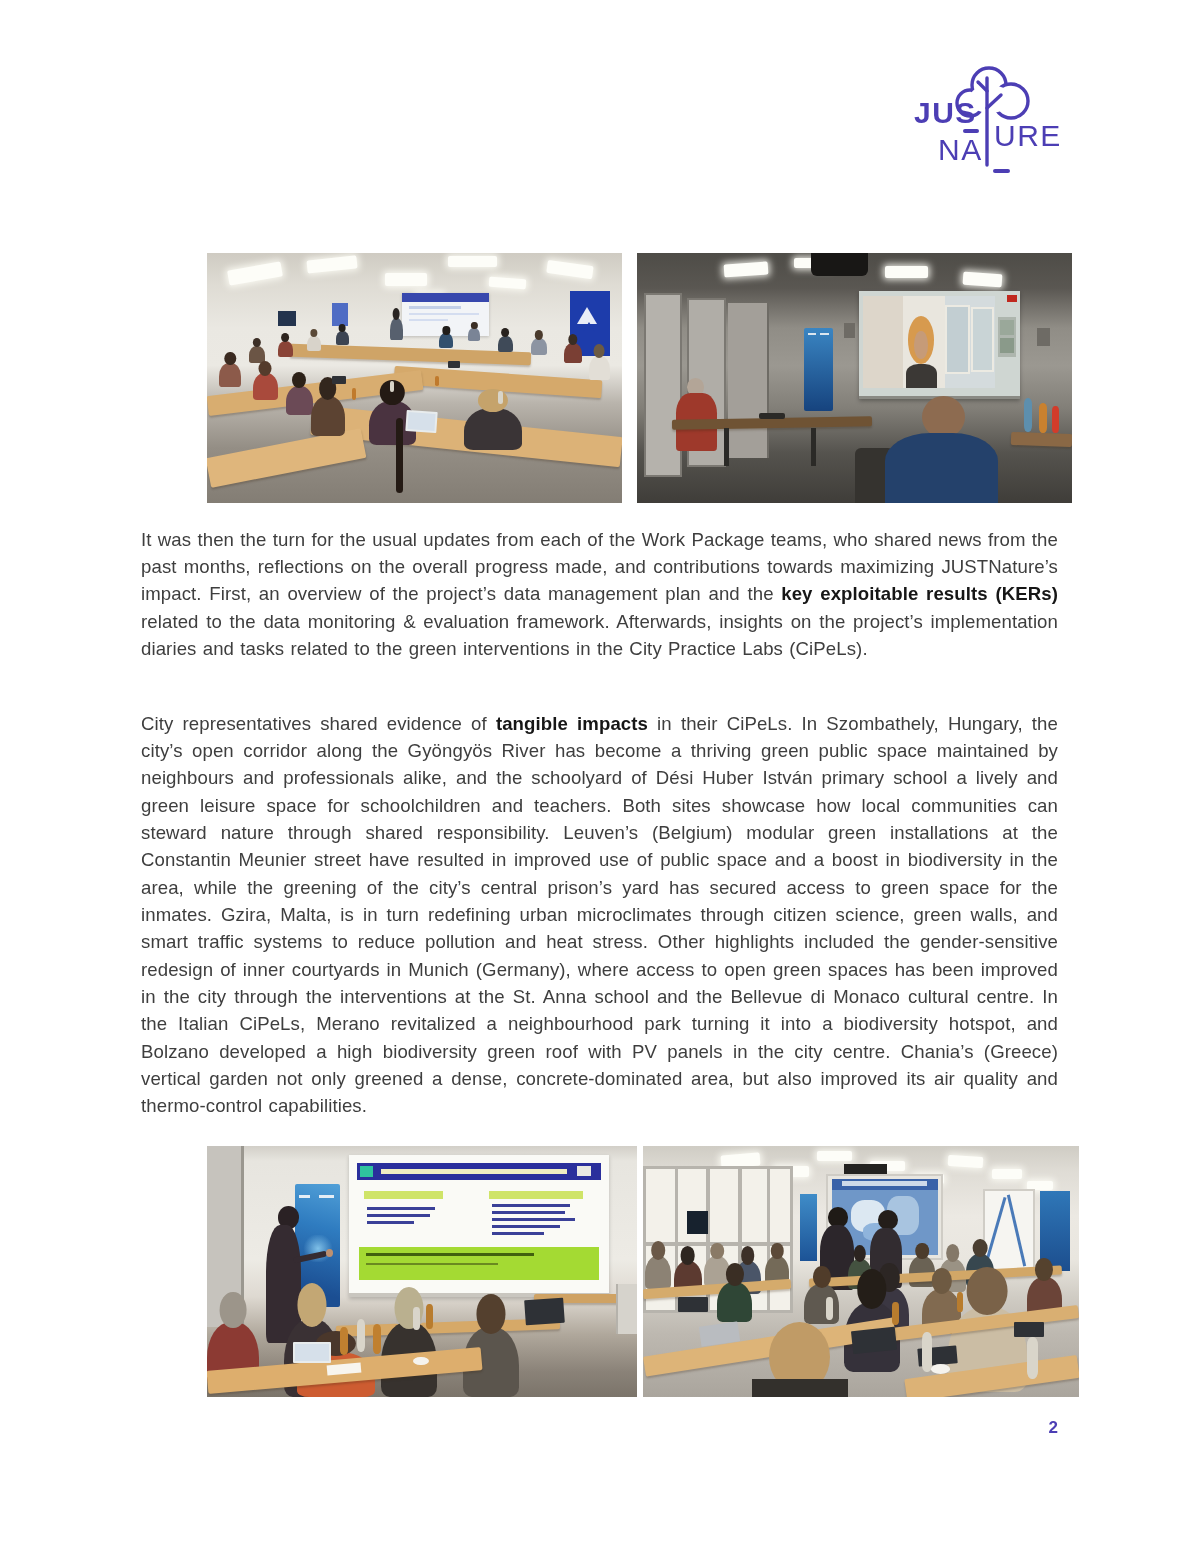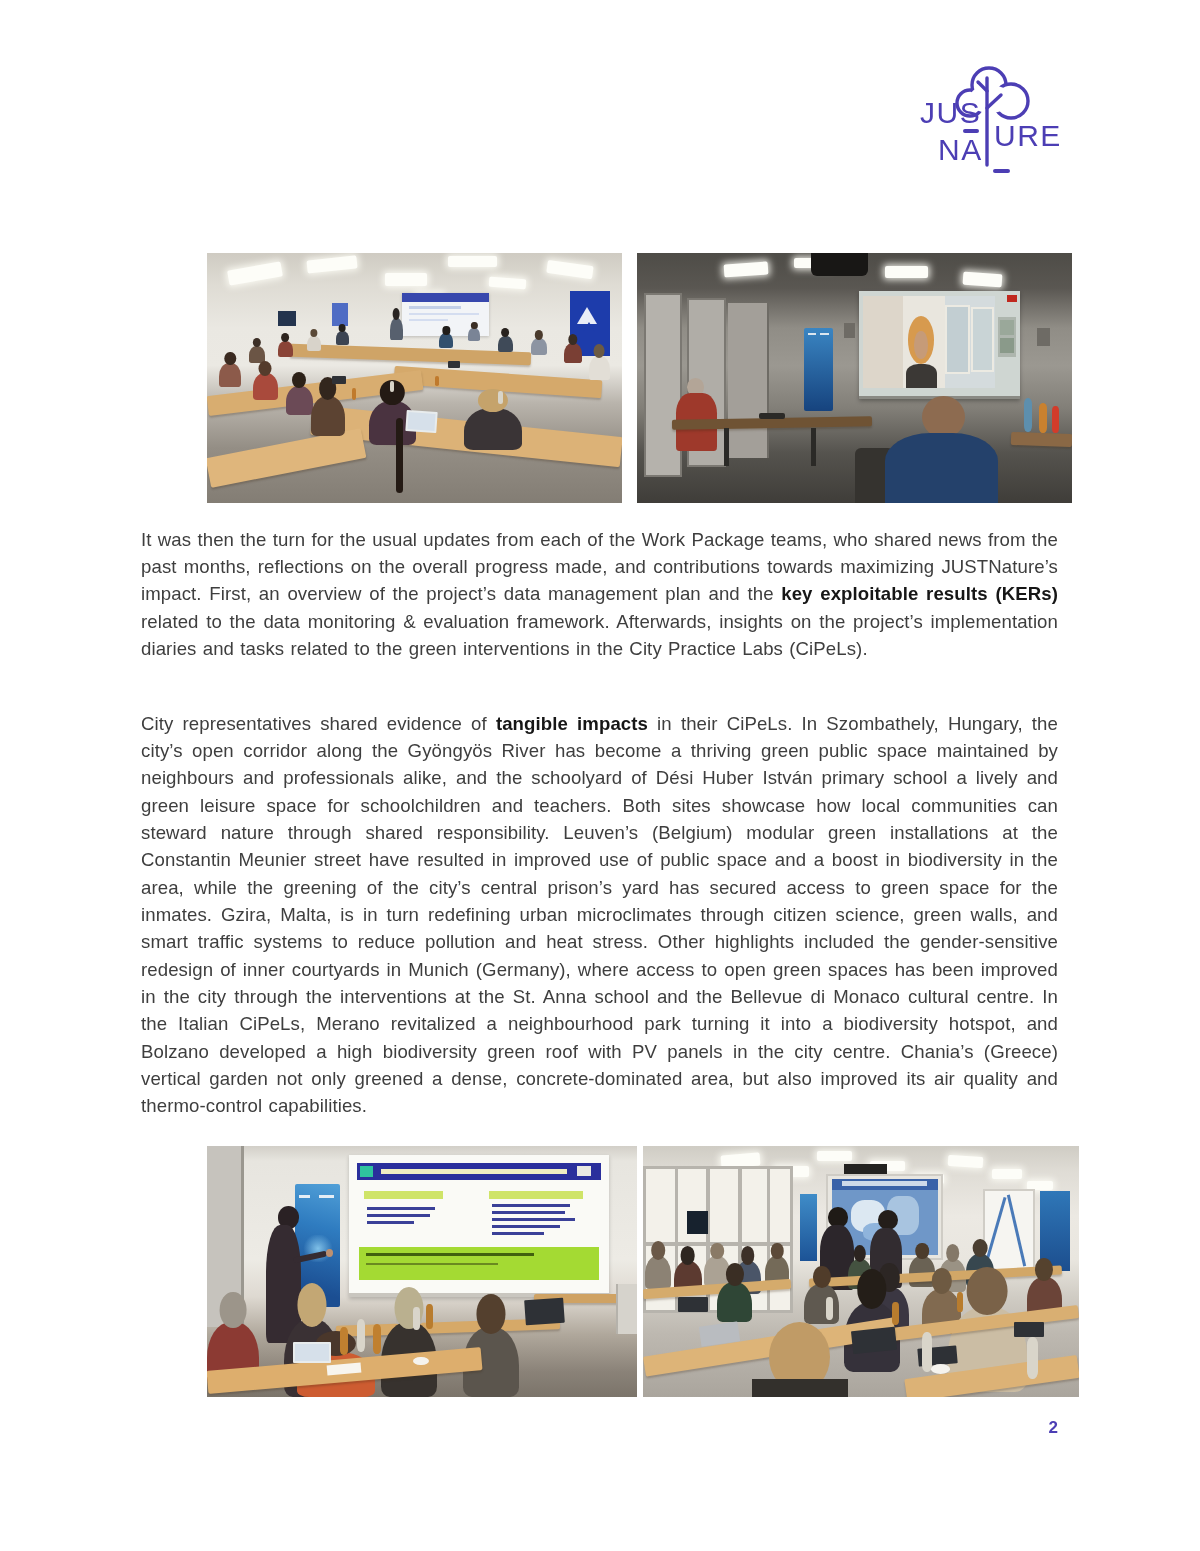--- a/index.html
+++ b/index.html
@@ -50,21 +50,21 @@
     <g stroke="#4c3eb4" stroke-width="3.4" stroke-linecap="round">
       <circle cx="80" cy="45" r="13" fill="#ffffff"></circle>
       <circle cx="99" cy="27" r="17" fill="#ffffff"></circle>
       <circle cx="121" cy="43" r="17" fill="#ffffff"></circle>
       <ellipse cx="100" cy="41" rx="21" ry="14" fill="#ffffff" stroke="none"></ellipse>
       <line x1="97" y1="20" x2="97" y2="107"></line>
       <line x1="97" y1="50" x2="111" y2="37"></line>
       <line x1="97" y1="33" x2="88" y2="24"></line>
     </g>
   </svg>
-  <span class="logo-text" style="left:30px;top:40px;">JUS</span>
+  <span class="logo-text" style="left:24px;top:40px;font-weight:bold;">JUS</span>
   <span class="logo-text" style="left:48px;top:77px;">NA</span>
   <span class="logo-text" style="left:104px;top:63px;">URE</span>
   <div class="logo-underline" style="left:73px;top:71px;width:16px;"></div>
   <div class="logo-underline" style="left:103px;top:111px;width:17px;"></div>
 </div>
 
 <figure id="photo1" class="photo" aria-label="workshop-room-participants-at-laptops-facing-projection-screen">
   <div class="light" style="left:5%;top:5%;width:13%;height:6%;transform:rotate(-10deg);"></div>
   <div class="light" style="left:24%;top:2%;width:12%;height:5%;transform:rotate(-6deg);"></div>
   <div class="light" style="left:43%;top:8%;width:10%;height:5%;"></div>

